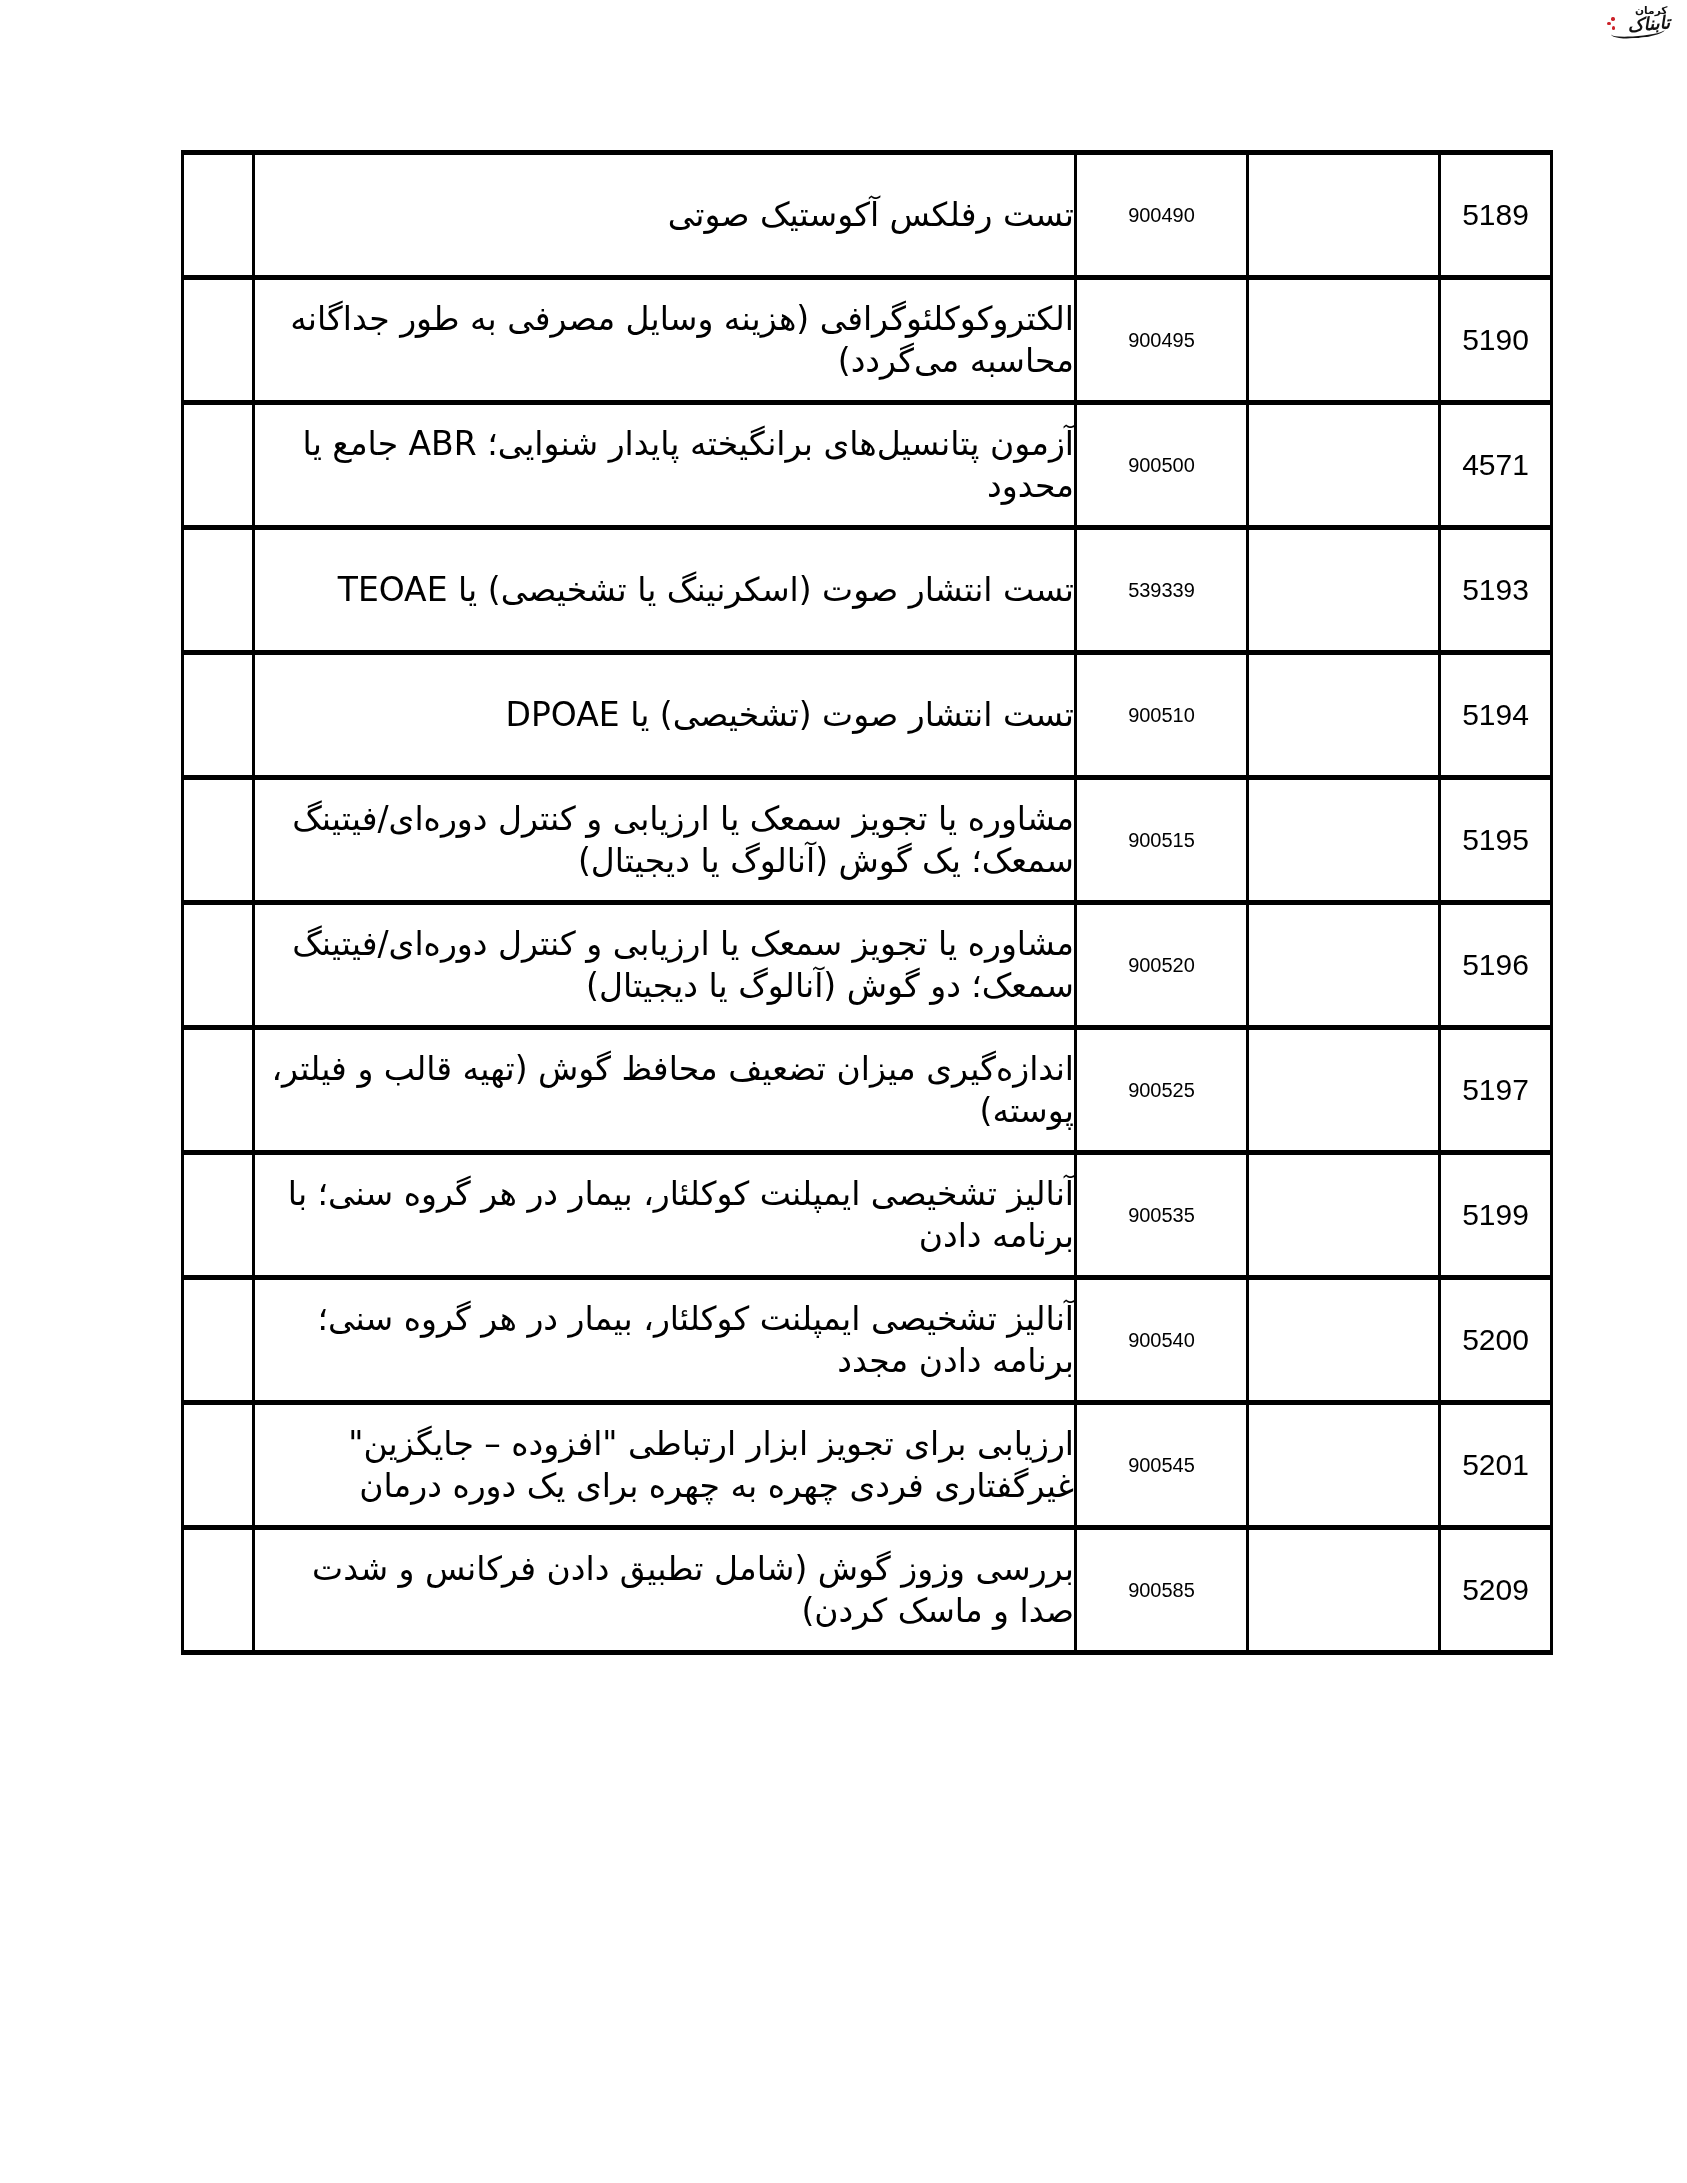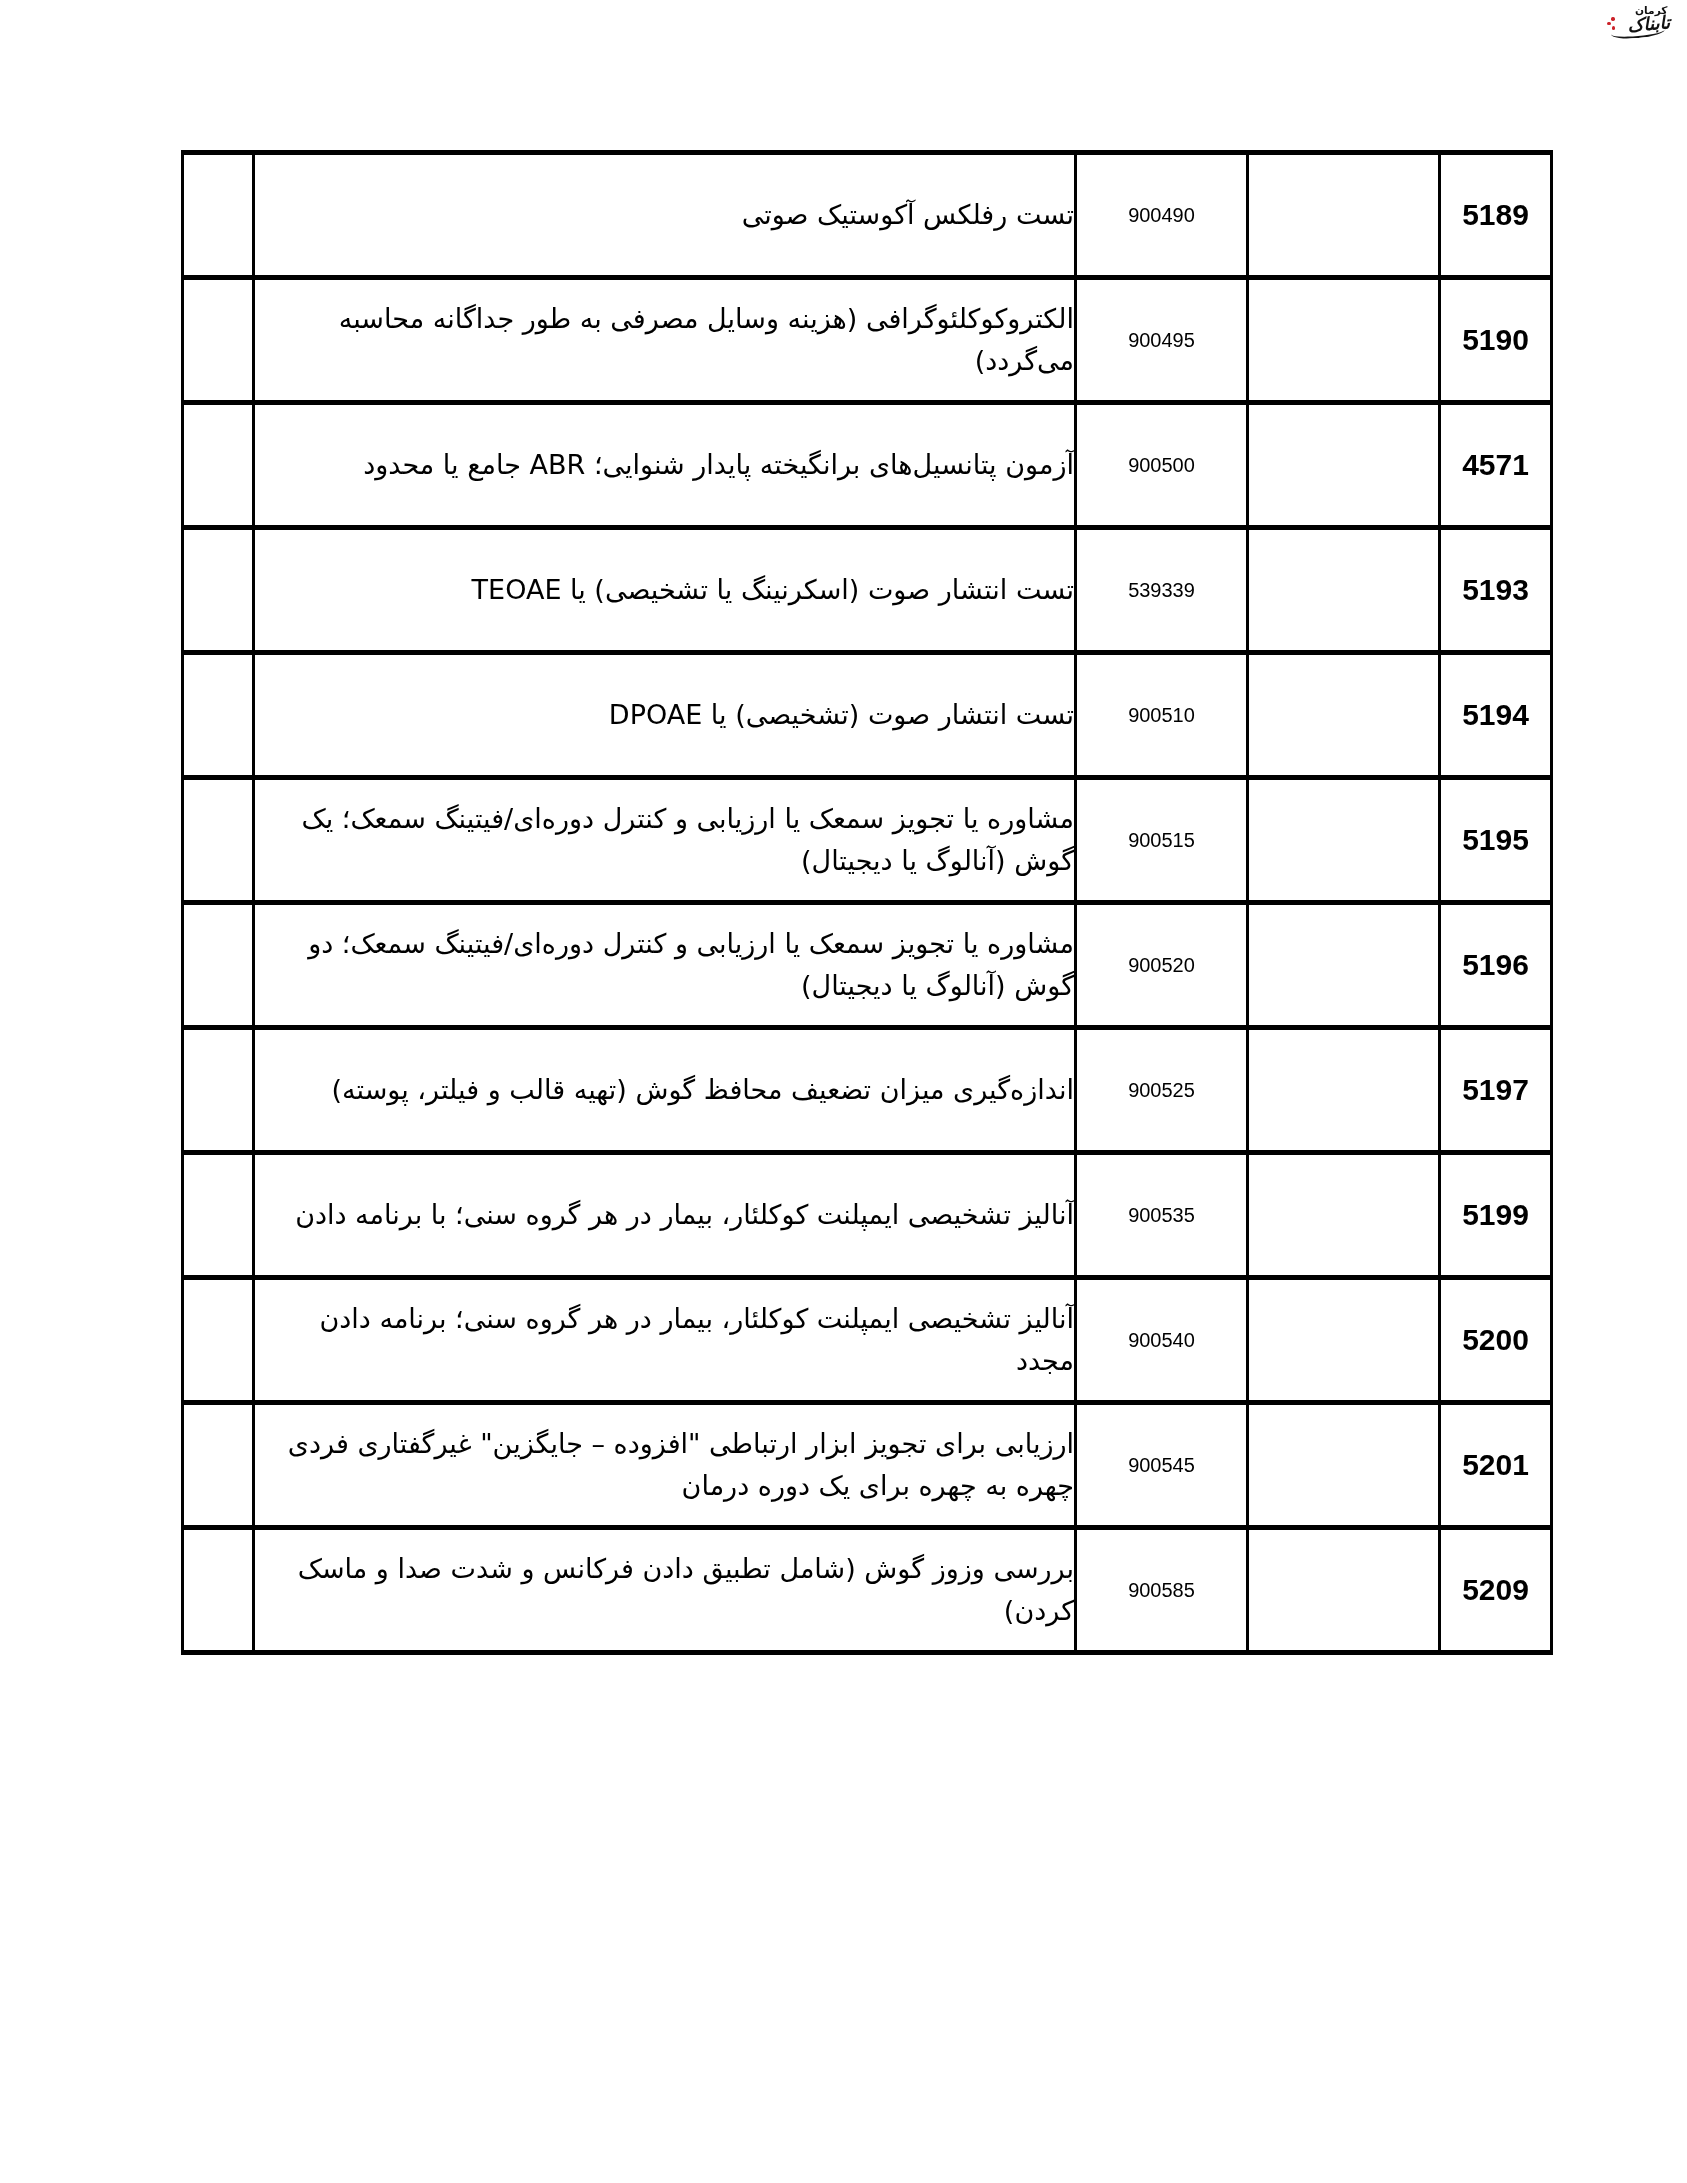--- a/index.html
+++ b/index.html
@@ -83,34 +83,34 @@
     border-bottom: 5.3px solid #000;
     height: 120px;
     padding: 0;
     vertical-align: middle;
     background: #ffffff;
     overflow: hidden;
   }
   td.c-desc {
     direction: rtl;
     text-align: right;
-    font-size: 27px;
+    font-size: 33px;
     line-height: 42px;
     padding: 2.6px 6.6px 2.6px 8px;
     font-family: "DejaVu Sans", sans-serif;
   }
   td.c-code {
     text-align: center;
     font-size: 20px;
     font-family: "Liberation Sans", "DejaVu Sans", sans-serif;
   }
   td.c-id {
     text-align: center;
     font-size: 30px;
-    font-weight: 700;
+    font-weight: 400;
     font-family: "Liberation Sans", "DejaVu Sans", sans-serif;
   }
 </style>
 </head>
 <body>
 
 <div class="page">
 
   <div class="logo">
     <i class="logo-dot d1"></i>

